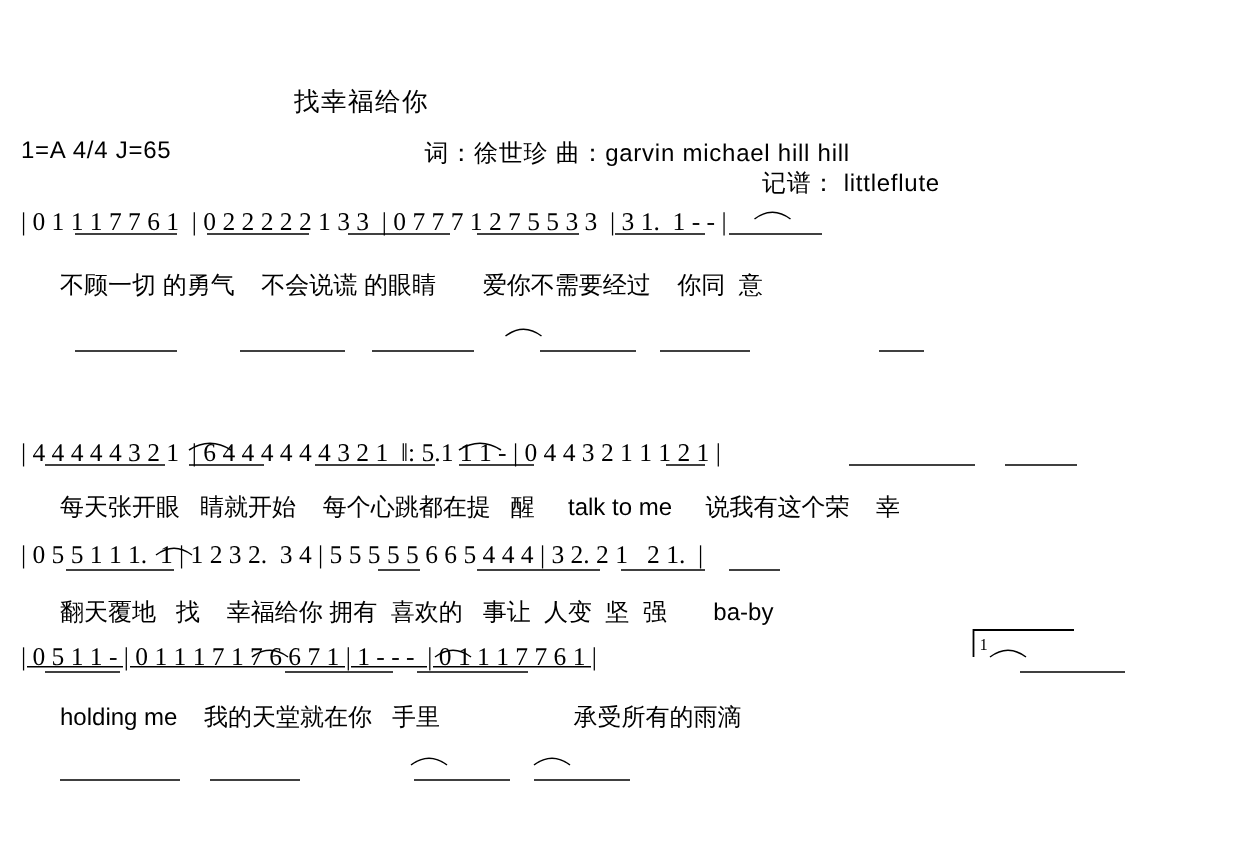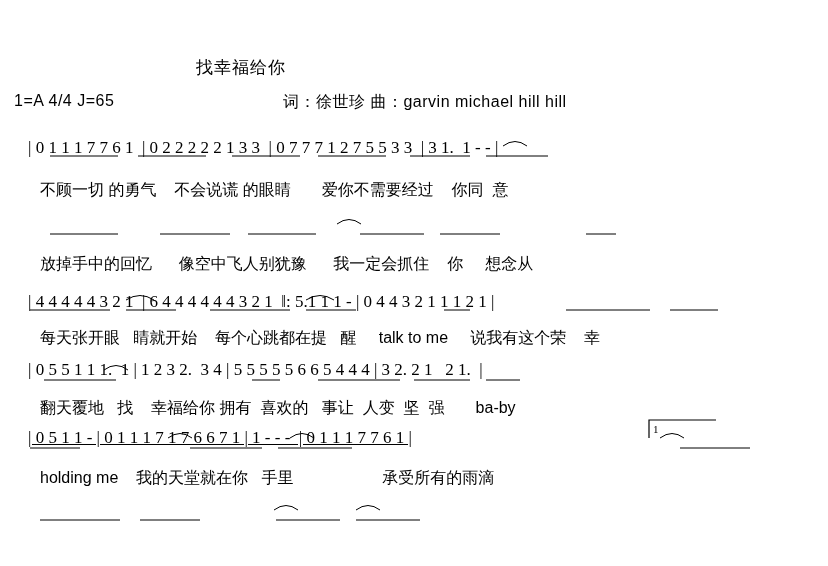--- a/index.html
+++ b/index.html
@@ -43,21 +43,21 @@
   }
   .credit-2 {
     position: absolute;
     left: 508px;
     top: 112px;
     font-size: 16px;
     letter-spacing: 0.5px;
   }
   .music-line {
     position: absolute;
-    left: 28px;
+    left: 14px;
     font-size: 17px;
     white-space: pre;
     letter-spacing: 0px;
     font-family: "Liberation Serif", serif;
   }
   .lyric-line {
     position: absolute;
     left: 40px;
     font-size: 16px;
     white-space: pre;
@@ -95,25 +95,25 @@
 <body>
 
 <div class="sheet">
 
   <div class="title">找幸福给你</div>
 
   <div class="key-line">1=A 4/4 J=65</div>
 
   <div class="credit-1">词：徐世珍 曲：garvin michael hill hill</div>
 
+  <div class="credit-2">记谱： littleflute</div>
 
   <div class="music-line m1">| 0 1 1 1 7 7 6 1  | 0 2 2 2 2 2 1 3 3  | 0 7 7 7 1 2 7 5 5 3 3  | 3 1.  1 - - |</div>
   <div class="lyric-line l1">不顾一切 的勇气    不会说谎 的眼睛       爱你不需要经过    你同  意</div>
 
-  <div class="lyric-line l2">放掉手中的回忆      像空中飞人别犹豫      我一定会抓住    你     想念从</div>
 
   <div class="music-line m3">| 4 4 4 4 4 3 2 1  | 6 4 4 4 4 4 4 3 2 1  ‖: 5.1 1 1 - | 0 4 4 3 2 1 1 1 2 1 |</div>
   <div class="lyric-line l3">每天张开眼   睛就开始    每个心跳都在提   醒     talk to me     说我有这个荣    幸</div>
 
   <div class="music-line m4">| 0 5 5 1 1 1.  1 | 1 2 3 2.  3 4 | 5 5 5 5 5 6 6 5 4 4 4 | 3 2. 2 1   2 1.  |</div>
   <div class="lyric-line l4">翻天覆地   找    幸福给你 拥有  喜欢的   事让  人变  坚  强       ba-by</div>
 
   <div class="music-line m5">| 0 5 1 1 - | 0 1 1 1 7 1 7 6 6 7 1 | 1 - - -  | 0 1 1 1 7 7 6 1 |</div>
   <div class="lyric-line l5">holding me    我的天堂就在你   手里                    承受所有的雨滴</div>
 

